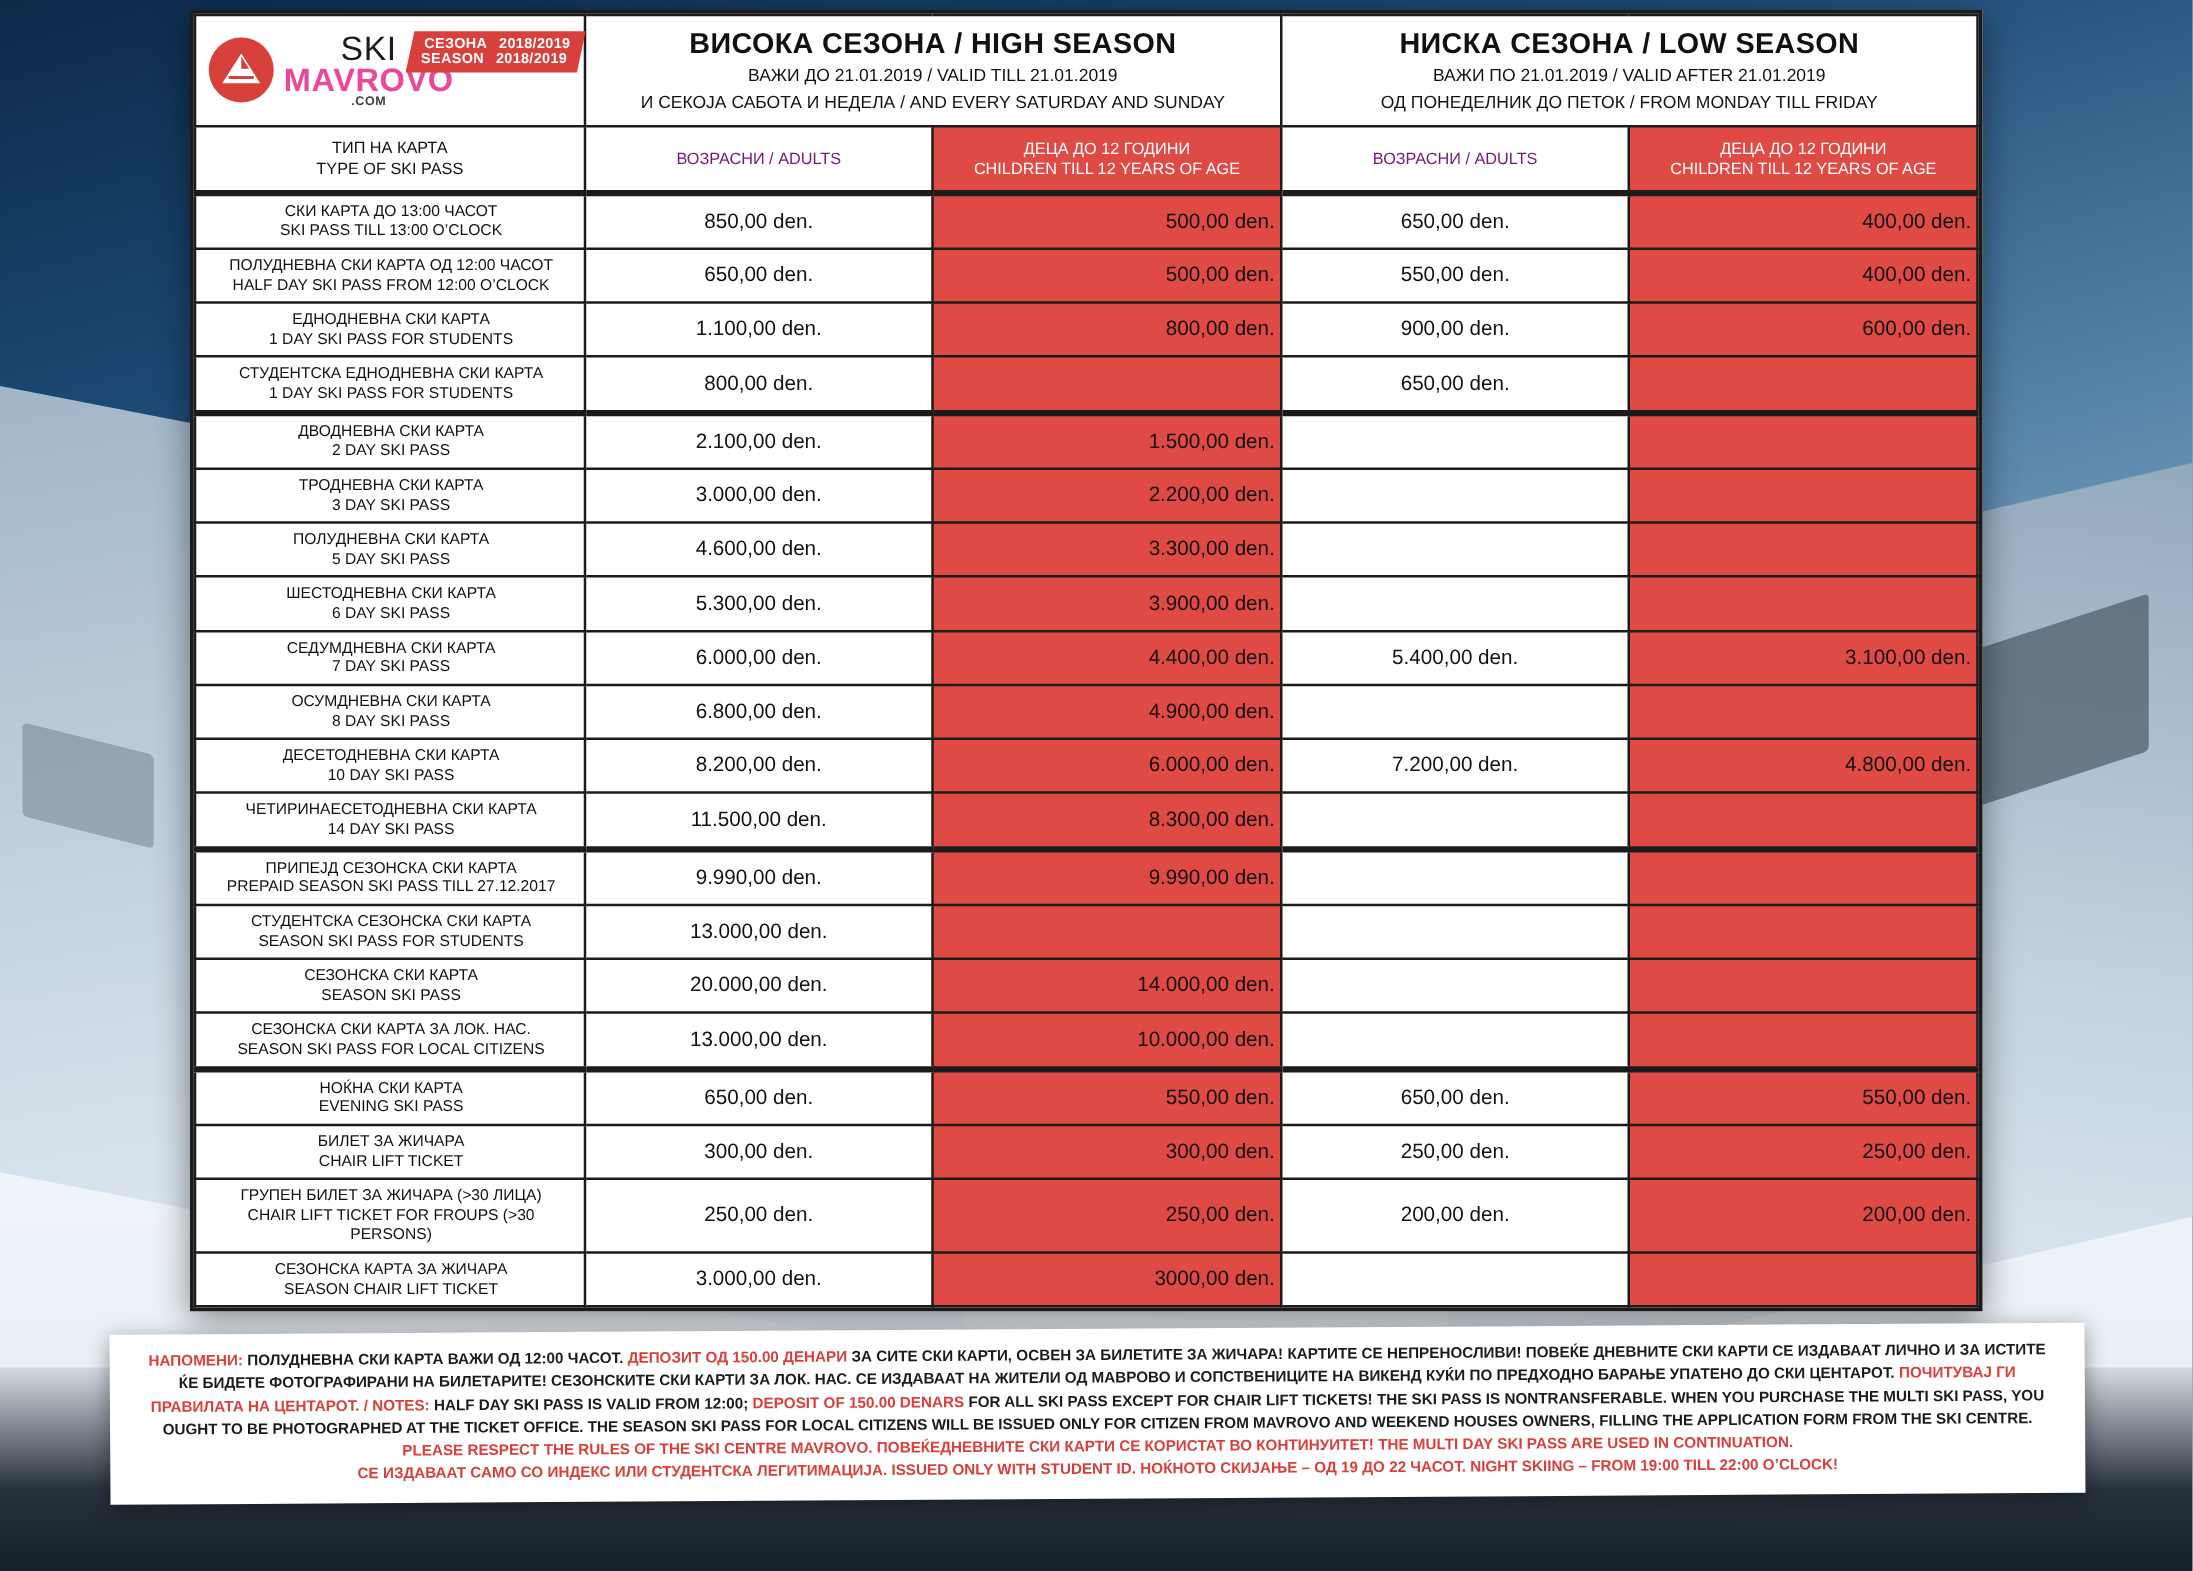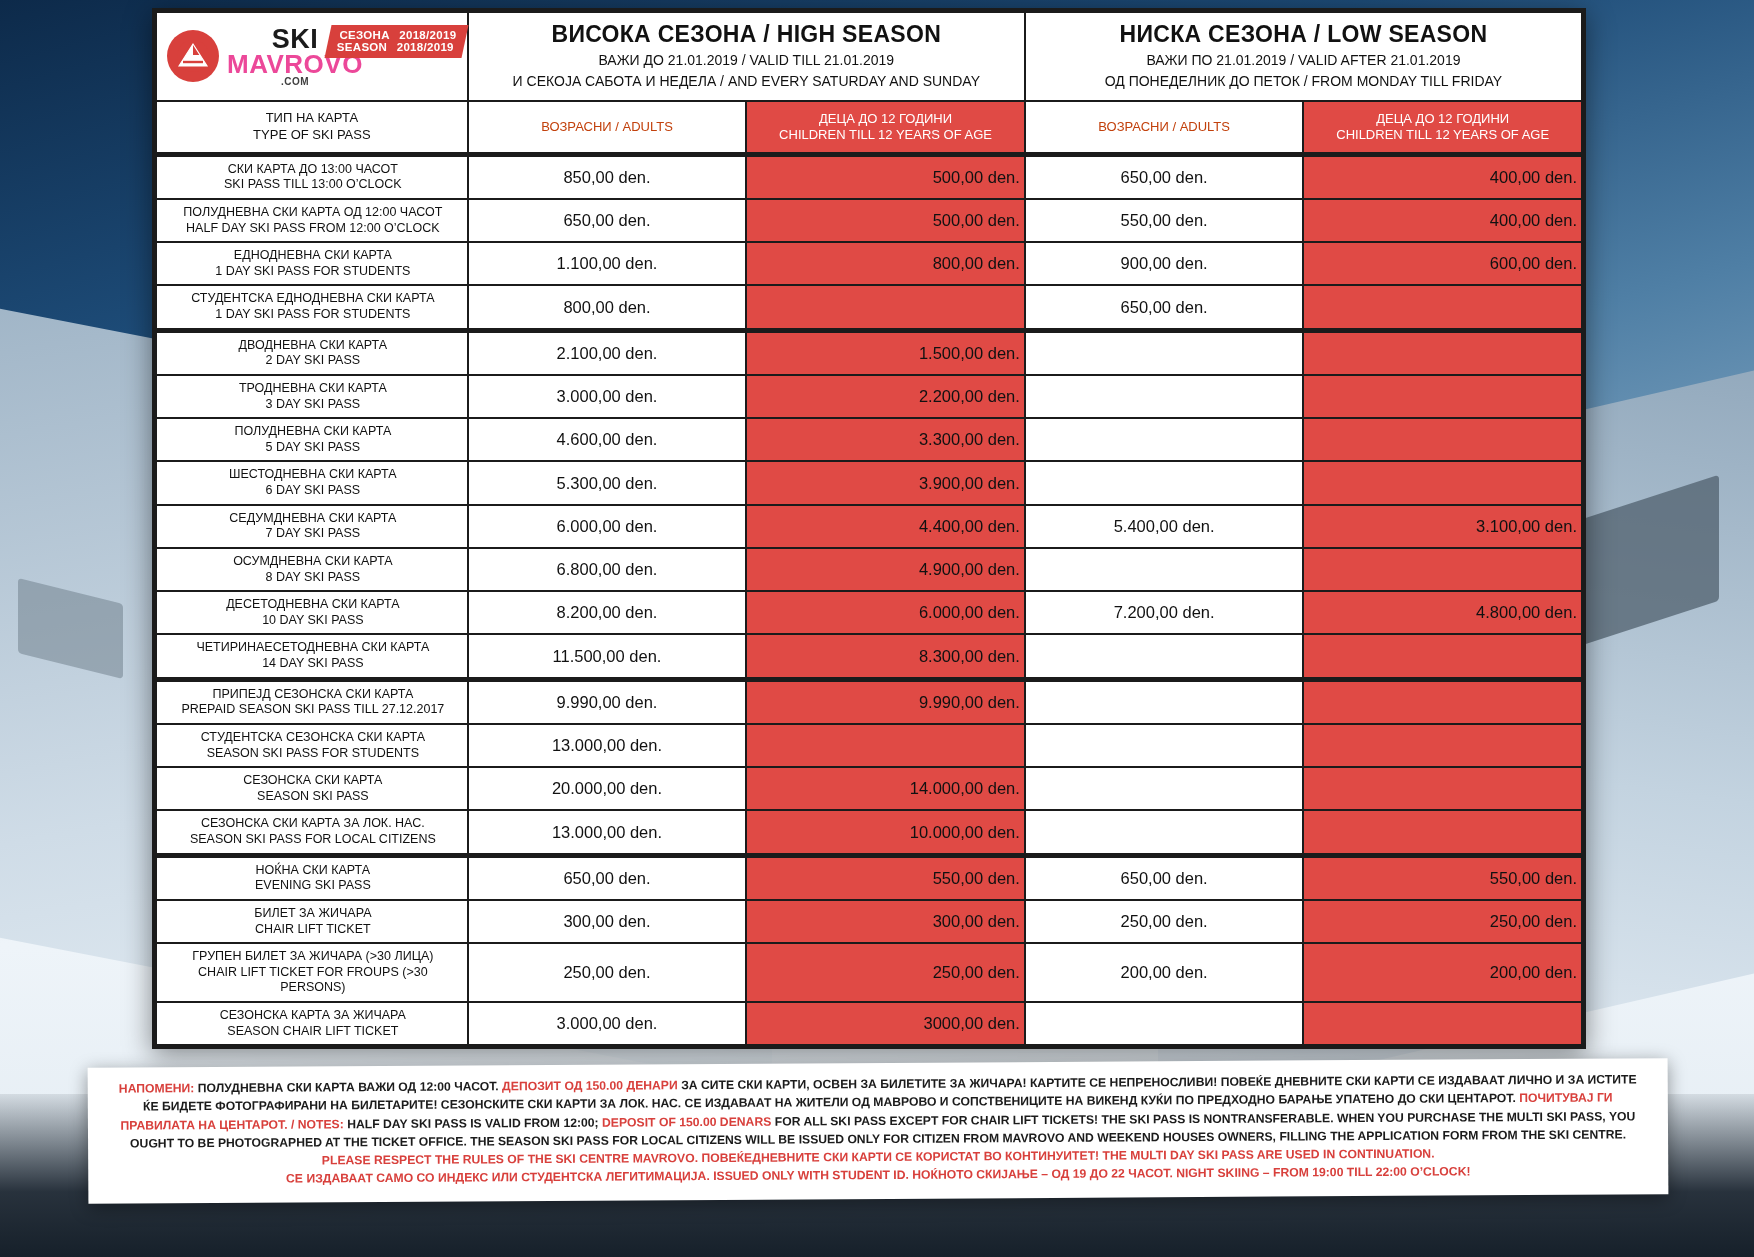--- a/index.html
+++ b/index.html
@@ -51,37 +51,37 @@
 
   
   .logo-cell{padding:6px 8px 6px 10px;}
   .logo-wrap{display:flex;align-items:center;gap:8px;position:relative;}
   .logo-mark{
     width:52px;height:52px;border-radius:50%;
     background:#d8403c;display:flex;align-items:center;justify-content:center;flex:0 0 auto;
   }
   .logo-mark svg{display:block;}
   .logo-txt{line-height:.94;}
-  .logo-txt .l1{font-size:27px;font-weight:bold;color:#1b1b1b;letter-spacing:.5px;}
+  .logo-txt .l1{font-size:27px;font-weight:normal;color:#1b1b1b;letter-spacing:.5px;}
   .logo-txt .l2{font-size:26px;font-weight:bold;color:#ec4899;letter-spacing:.5px;}
   .logo-txt .l3{font-size:10px;font-weight:bold;color:#404040;letter-spacing:.5px;}
   .season-badge{
     position:absolute;right:-6px;top:-2px;
     background:#d8403c;color:#fff;padding:4px 10px 5px 10px;
     transform:skewX(-12deg);
     line-height:1.05;
   }
   .season-badge div{transform:skewX(12deg);font-size:11.5px;font-weight:bold;white-space:nowrap;letter-spacing:.3px;}
   .season-badge .yr{display:inline-block;margin-left:6px;}
 
   .season-head{text-align:center;padding:8px 6px 9px 6px;}
   .season-head .big{font-size:23px;font-weight:bold;color:#111;letter-spacing:.3px;}
   .season-head .sub{font-size:14px;color:#111;margin-top:3px;line-height:1.32;}
 
-  .subhdr{text-align:center;font-size:13px;color:#c2410c;padding:8px 4px;line-height:1.25;}
+  .subhdr{text-align:center;font-size:13px;color:#701a75;padding:8px 4px;line-height:1.25;}
   .subhdr .ln{display:block;}
   .subhdr.redtxt{color:#fff;}
   .type-hdr{font-size:13px;color:#111;padding:8px 10px;line-height:1.3;}
 
   .rowname{padding:5px 8px 5px 10px;line-height:1.25;}
   .rowname .mk{font-size:12.5px;color:#111;display:block;}
   .rowname .en{font-size:12.5px;color:#111;display:block;}
   .price{text-align:center;font-size:16.5px;color:#111;padding:5px 4px;}
   .price.onred{color:#111;text-align:right;}
   .sep td{border-top:5px solid #1b1b1b !important;}

